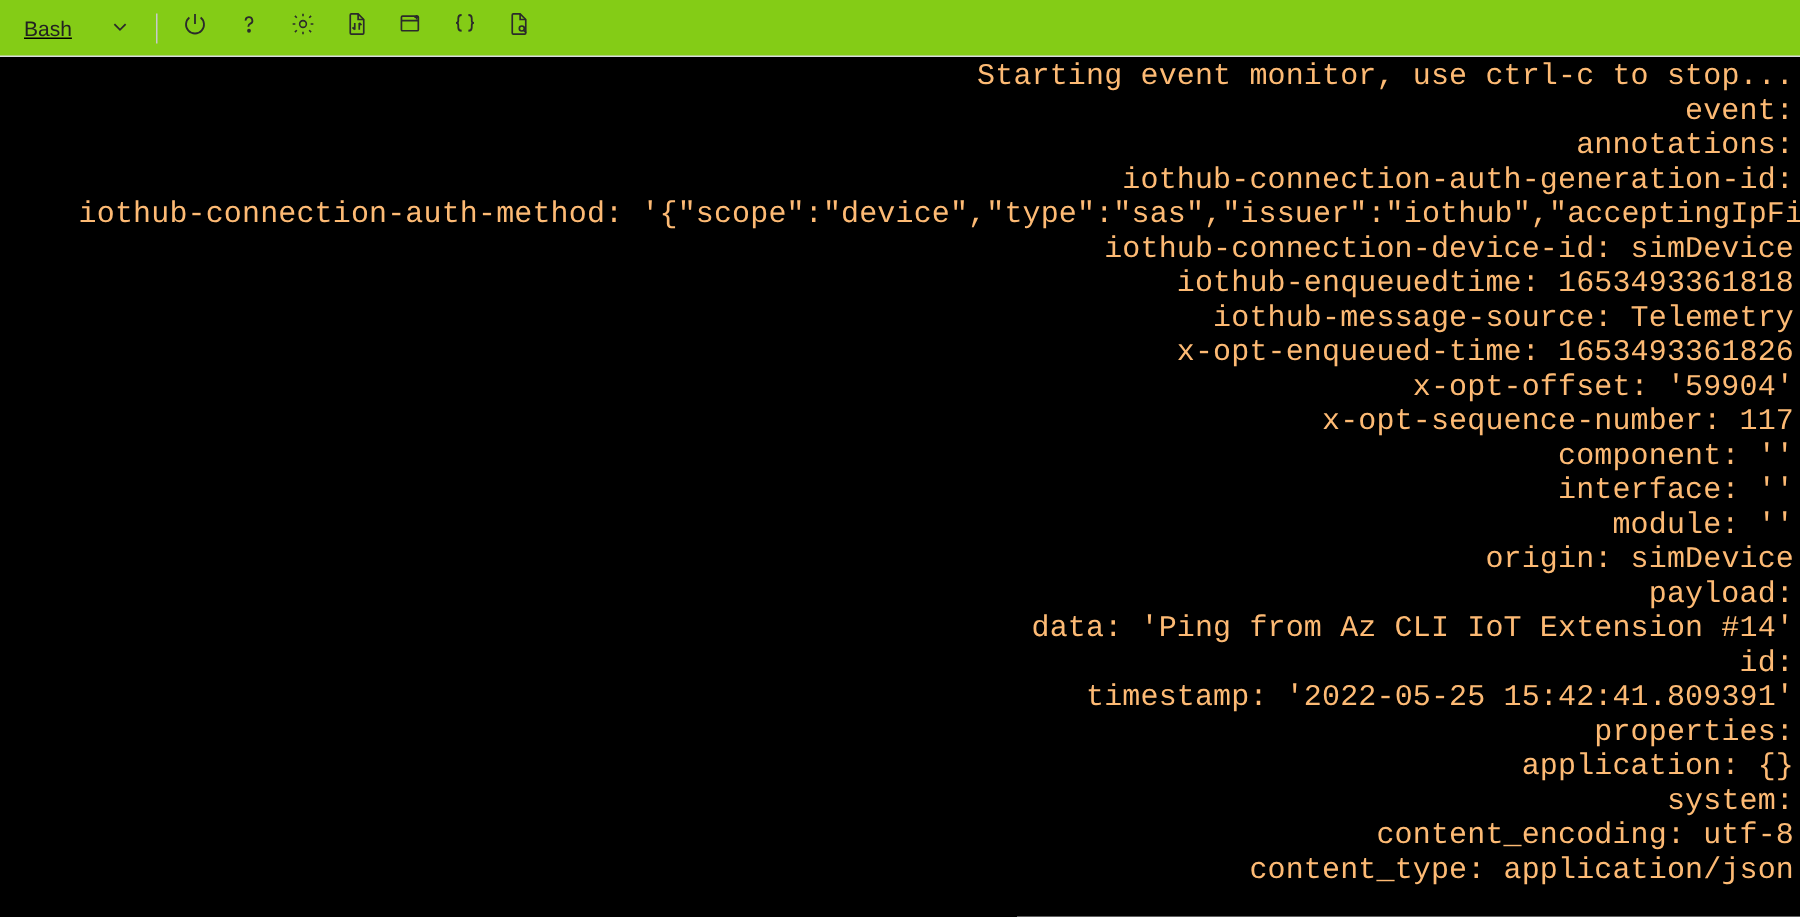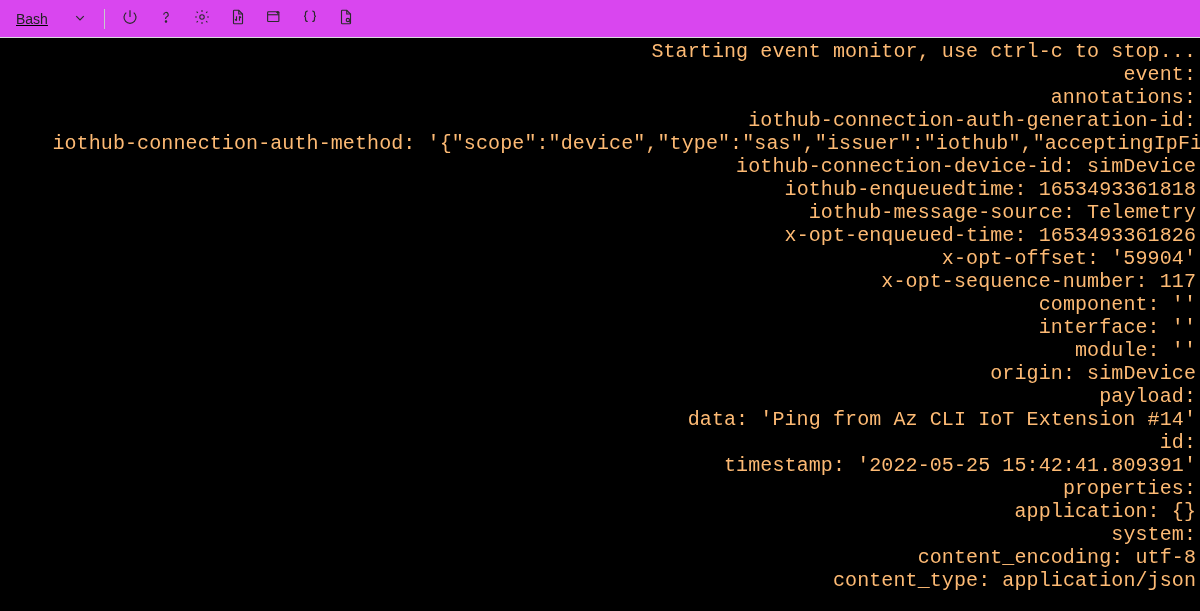--- a/index.html
+++ b/index.html
@@ -1,19 +1,19 @@
 <!DOCTYPE html>
 <html><head>
   <meta charset="utf-8">
   <style>
     * { margin: 0; padding: 0; box-sizing: border-box; }
     html, body { width: 1200px; height: 611px; overflow: hidden; font-family: "Segoe UI", Arial, sans-serif; }
     .toolbar {
       height: 38px;
-      background: #d946ef;
+      background: #84cc16;
       border-bottom: 1px solid #d9dcde;
       display: flex;
       align-items: center;
       padding: 0 6px;
       gap: 2px;
       text-decoration: underline;
     }
     .shell-select {
       display: flex;
       align-items: center;

